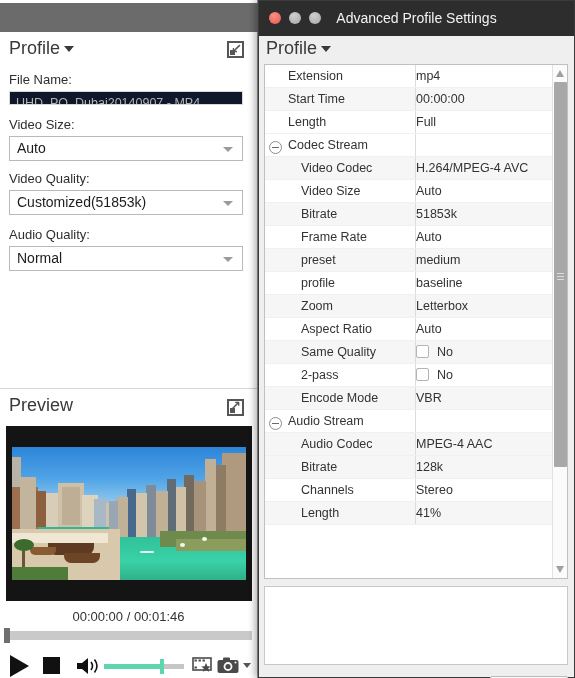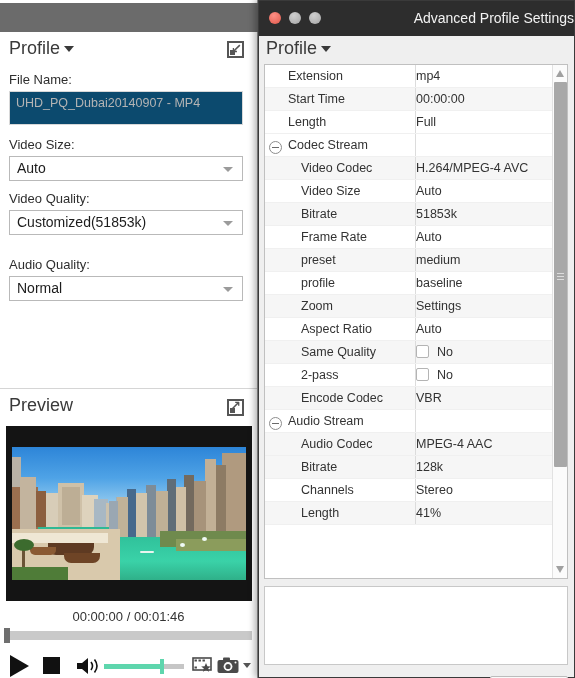--- a/index.html
+++ b/index.html
@@ -59,22 +59,22 @@
   #profile-collapse-icon .arrow{left:2px;top:-1px;}
   #profile-collapse-icon .sq{left:1px;bottom:1px;}
   #preview-expand-icon .arrow{right:1px;top:-2px;}
   #preview-expand-icon .sq{left:1px;bottom:1px;}
 
   .field-label{
     font-size:13px;color:#2e2e2e;
     margin:0 0 4px 9px;
   }
   .text-input{
-    margin:0 14px 0 9px;height:34px;
-    border:1px solid #d8d8d8;background:#0c4a6e;
+    margin:0 14px 0 9px;height:14px;
+    border:1px solid #d8d8d8;background:#0f172a;
     color:#b4b4b4;font-size:12.5px;
     line-height:22px;padding-left:6px;
     box-sizing:border-box;
     width:calc(100% - 23px);
     white-space:nowrap;overflow:hidden;
   }
   .select-box{
     position:relative;
     margin:0 14px 0 9px;height:25px;
     border:1px solid #b9b9b9;background:#ffffff;
@@ -153,21 +153,21 @@
     background:#efefef;
     box-shadow:-3px 0 7px rgba(0,0,0,0.33);
     box-sizing:border-box;
     border:1px solid #3a3a3a;
   }
   #right-titlebar{
     position:absolute;left:0;top:0;width:315px;height:35px;
     background:#2d2d2d;
   }
   #win-title{
-    position:absolute;width:100%;top:9px;text-align:right;
+    position:absolute;width:100%;top:9px;text-align:center;
     font-size:14px;color:#f2f2f2;
   }
   .dot{
     position:absolute;top:11px;width:12px;height:12px;border-radius:50%;
   }
   #dot-close{left:10px;background:radial-gradient(circle at 40% 30%,#ff8f85,#e05a4c);}
   #dot-min{left:30px;background:radial-gradient(circle at 40% 30%,#cfcfcf,#a6a6a6);}
   #dot-max{left:50px;background:radial-gradient(circle at 40% 30%,#cfcfcf,#a6a6a6);}
 
   #right-body{
@@ -274,21 +274,21 @@
     </div>
 
     <div style="margin-top:10px;">
       <div class="field-label">Video Quality:</div>
       <div class="select-box">
         <span class="val">Customized(51853k)</span>
         <span class="tri"></span>
       </div>
     </div>
 
-    <div style="margin-top:22px;">
+    <div style="margin-top:12px;">
       <div class="field-label">Audio Quality:</div>
       <div class="select-box">
         <span class="val">Normal</span>
         <span class="tri"></span>
       </div>
     </div>
 
     <div style="position:absolute;left:0;top:356px;width:257px;height:290px;">
       <div id="preview-divider"></div>
 
@@ -459,36 +459,36 @@
             <tr class="alt">
               <td class="key"><span class="indent1">preset</span></td>
               <td class="val"><span>medium</span></td>
             </tr>
             <tr>
               <td class="key"><span class="indent1">profile</span></td>
               <td class="val"><span>baseline</span></td>
             </tr>
             <tr class="alt">
               <td class="key"><span class="indent1">Zoom</span></td>
-              <td class="val"><span>Settings</span></td>
+              <td class="val"><span>Letterbox</span></td>
             </tr>
             <tr>
               <td class="key"><span class="indent1">Aspect Ratio</span></td>
               <td class="val"><span>Auto</span></td>
             </tr>
             <tr class="alt">
               <td class="key"><span class="indent1">Same Quality</span></td>
               <td class="val"><span class="cbx"></span><span>No</span></td>
             </tr>
             <tr>
               <td class="key"><span class="indent1">2-pass</span></td>
               <td class="val"><span class="cbx"></span><span>No</span></td>
             </tr>
             <tr class="alt">
-              <td class="key"><span class="indent1">Encode Codec</span></td>
+              <td class="key"><span class="indent1">Encode Mode</span></td>
               <td class="val"><span>VBR</span></td>
             </tr>
             <tr>
               <td class="key ">
                 <div class="grp"><span class="minus"></span><span>Audio Stream</span></div>
               </td>
               <td class="val"><span></span></td>
             </tr>
             <tr class="alt">
               <td class="key"><span class="indent1">Audio Codec</span></td>

